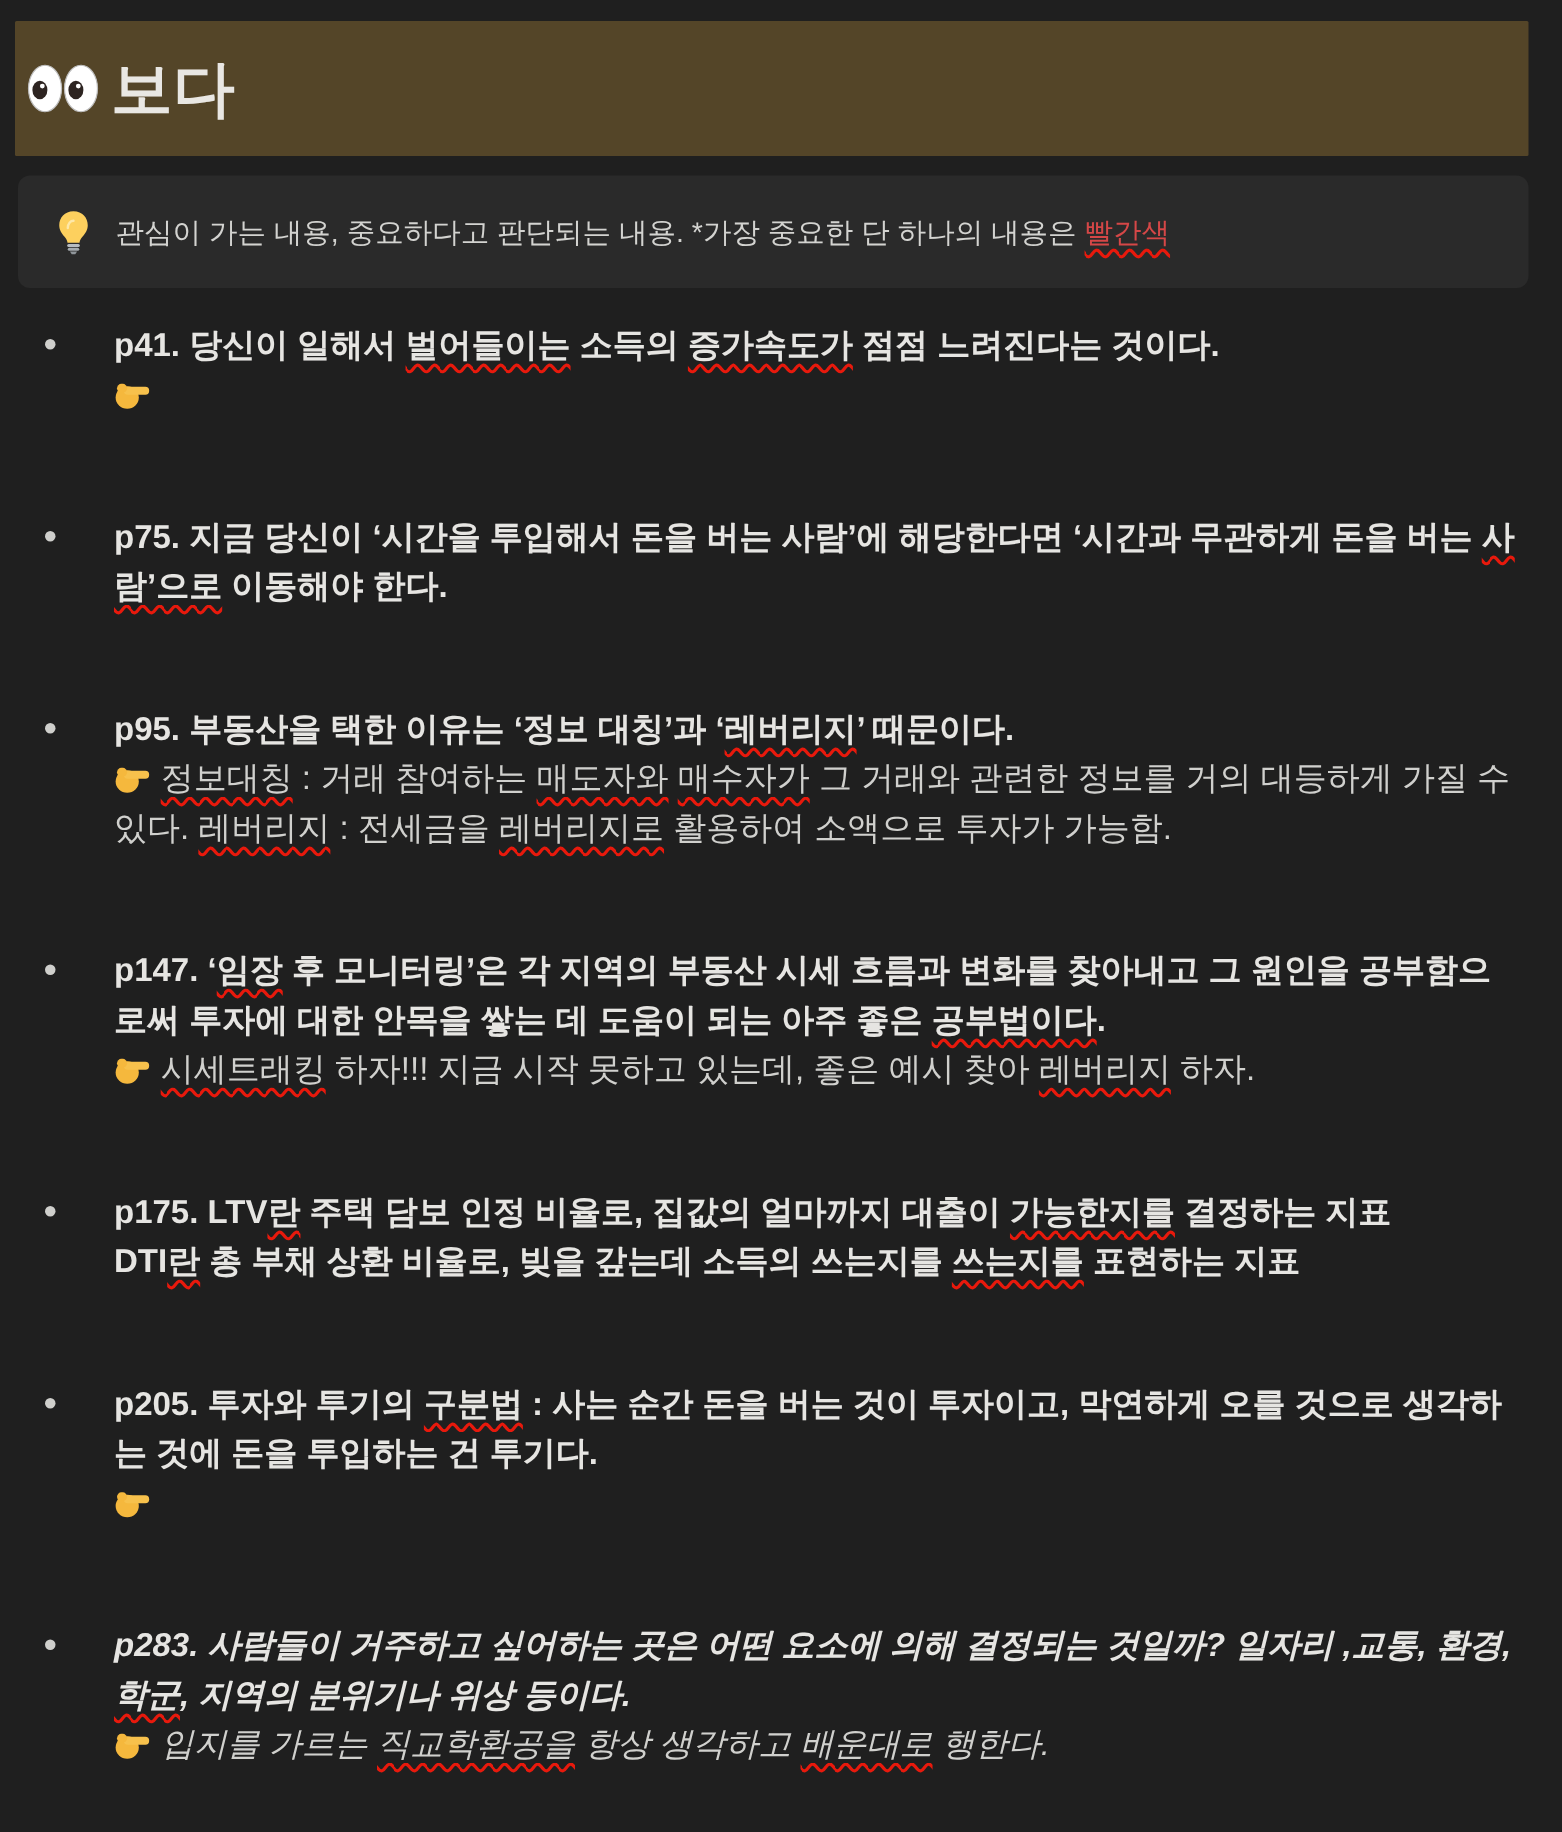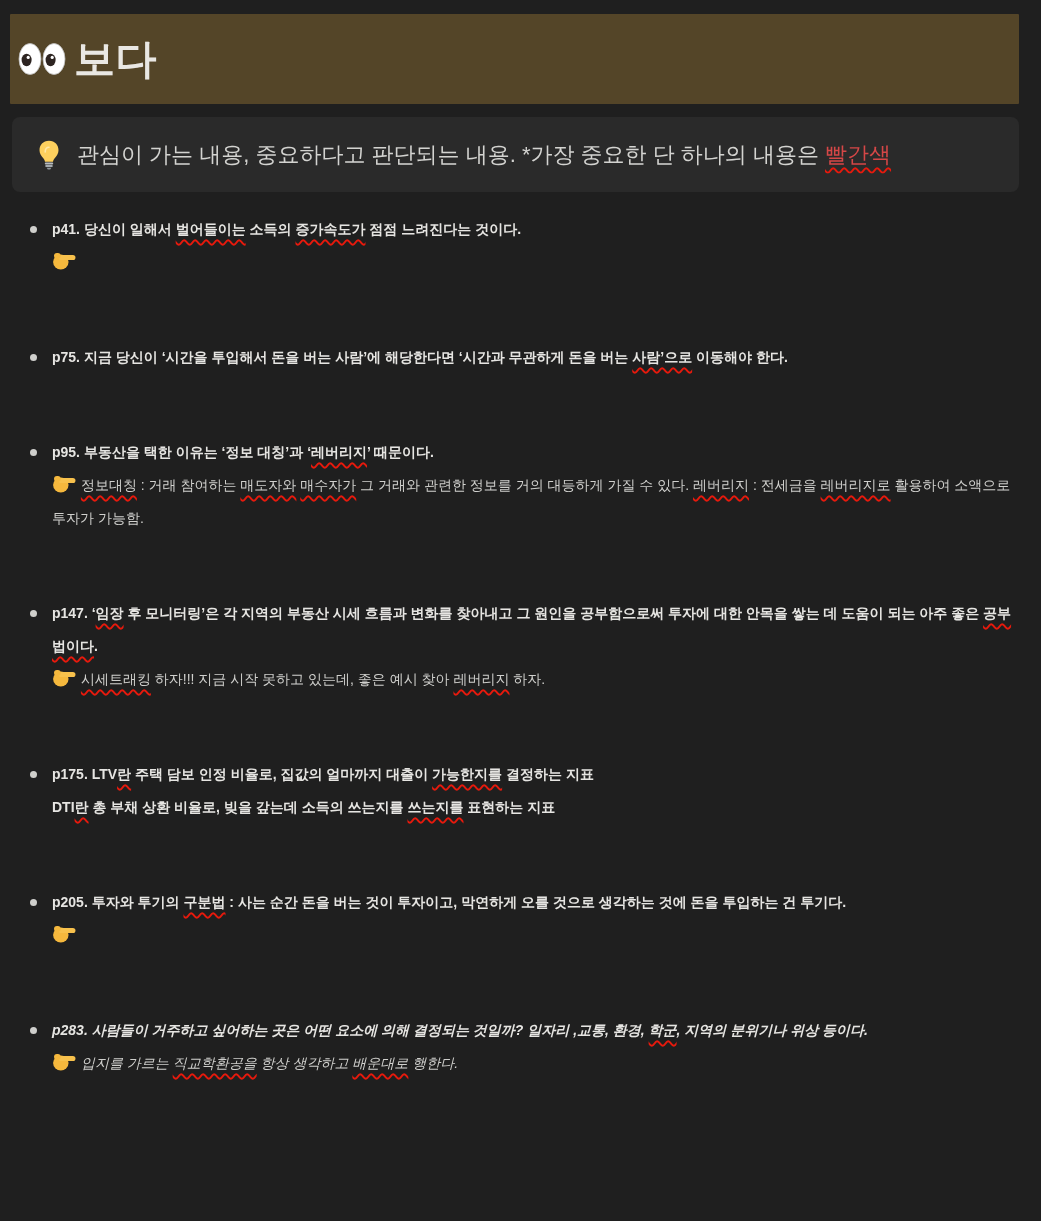--- a/index.html
+++ b/index.html
@@ -26,31 +26,31 @@
     font-size:41px;font-weight:700;color:#e9e7e3;letter-spacing:0.5px;
     line-height:1;
   }
   .callout{
     margin:13px 22px 0 12px;
     height:75px;
     background:var(--callout_bg);
     border-radius:8px;
     display:flex;align-items:center;gap:17px;
     padding:0 16px 0 26px;
-    font-size:22px;color:#d3d3d0;
+    font-size:19px;color:#d3d3d0;
   }
   .notes{
     list-style:none;
     margin-top:21px;
   }
   .note{
     position:relative;
-    padding:0 26px 0 52px;
+    padding:0 26px 0 76px;
     margin-bottom:62px;
-    font-size:14px;
+    font-size:22px;
     line-height:33px;
     overflow-wrap:break-word;
   }
   .note:last-child{margin-bottom:0;font-style:italic;}
   .note::before{
     content:"";
     position:absolute;left:30px;top:13px;
     width:7px;height:7px;border-radius:50%;
     background:#cfcfcc;
   }

